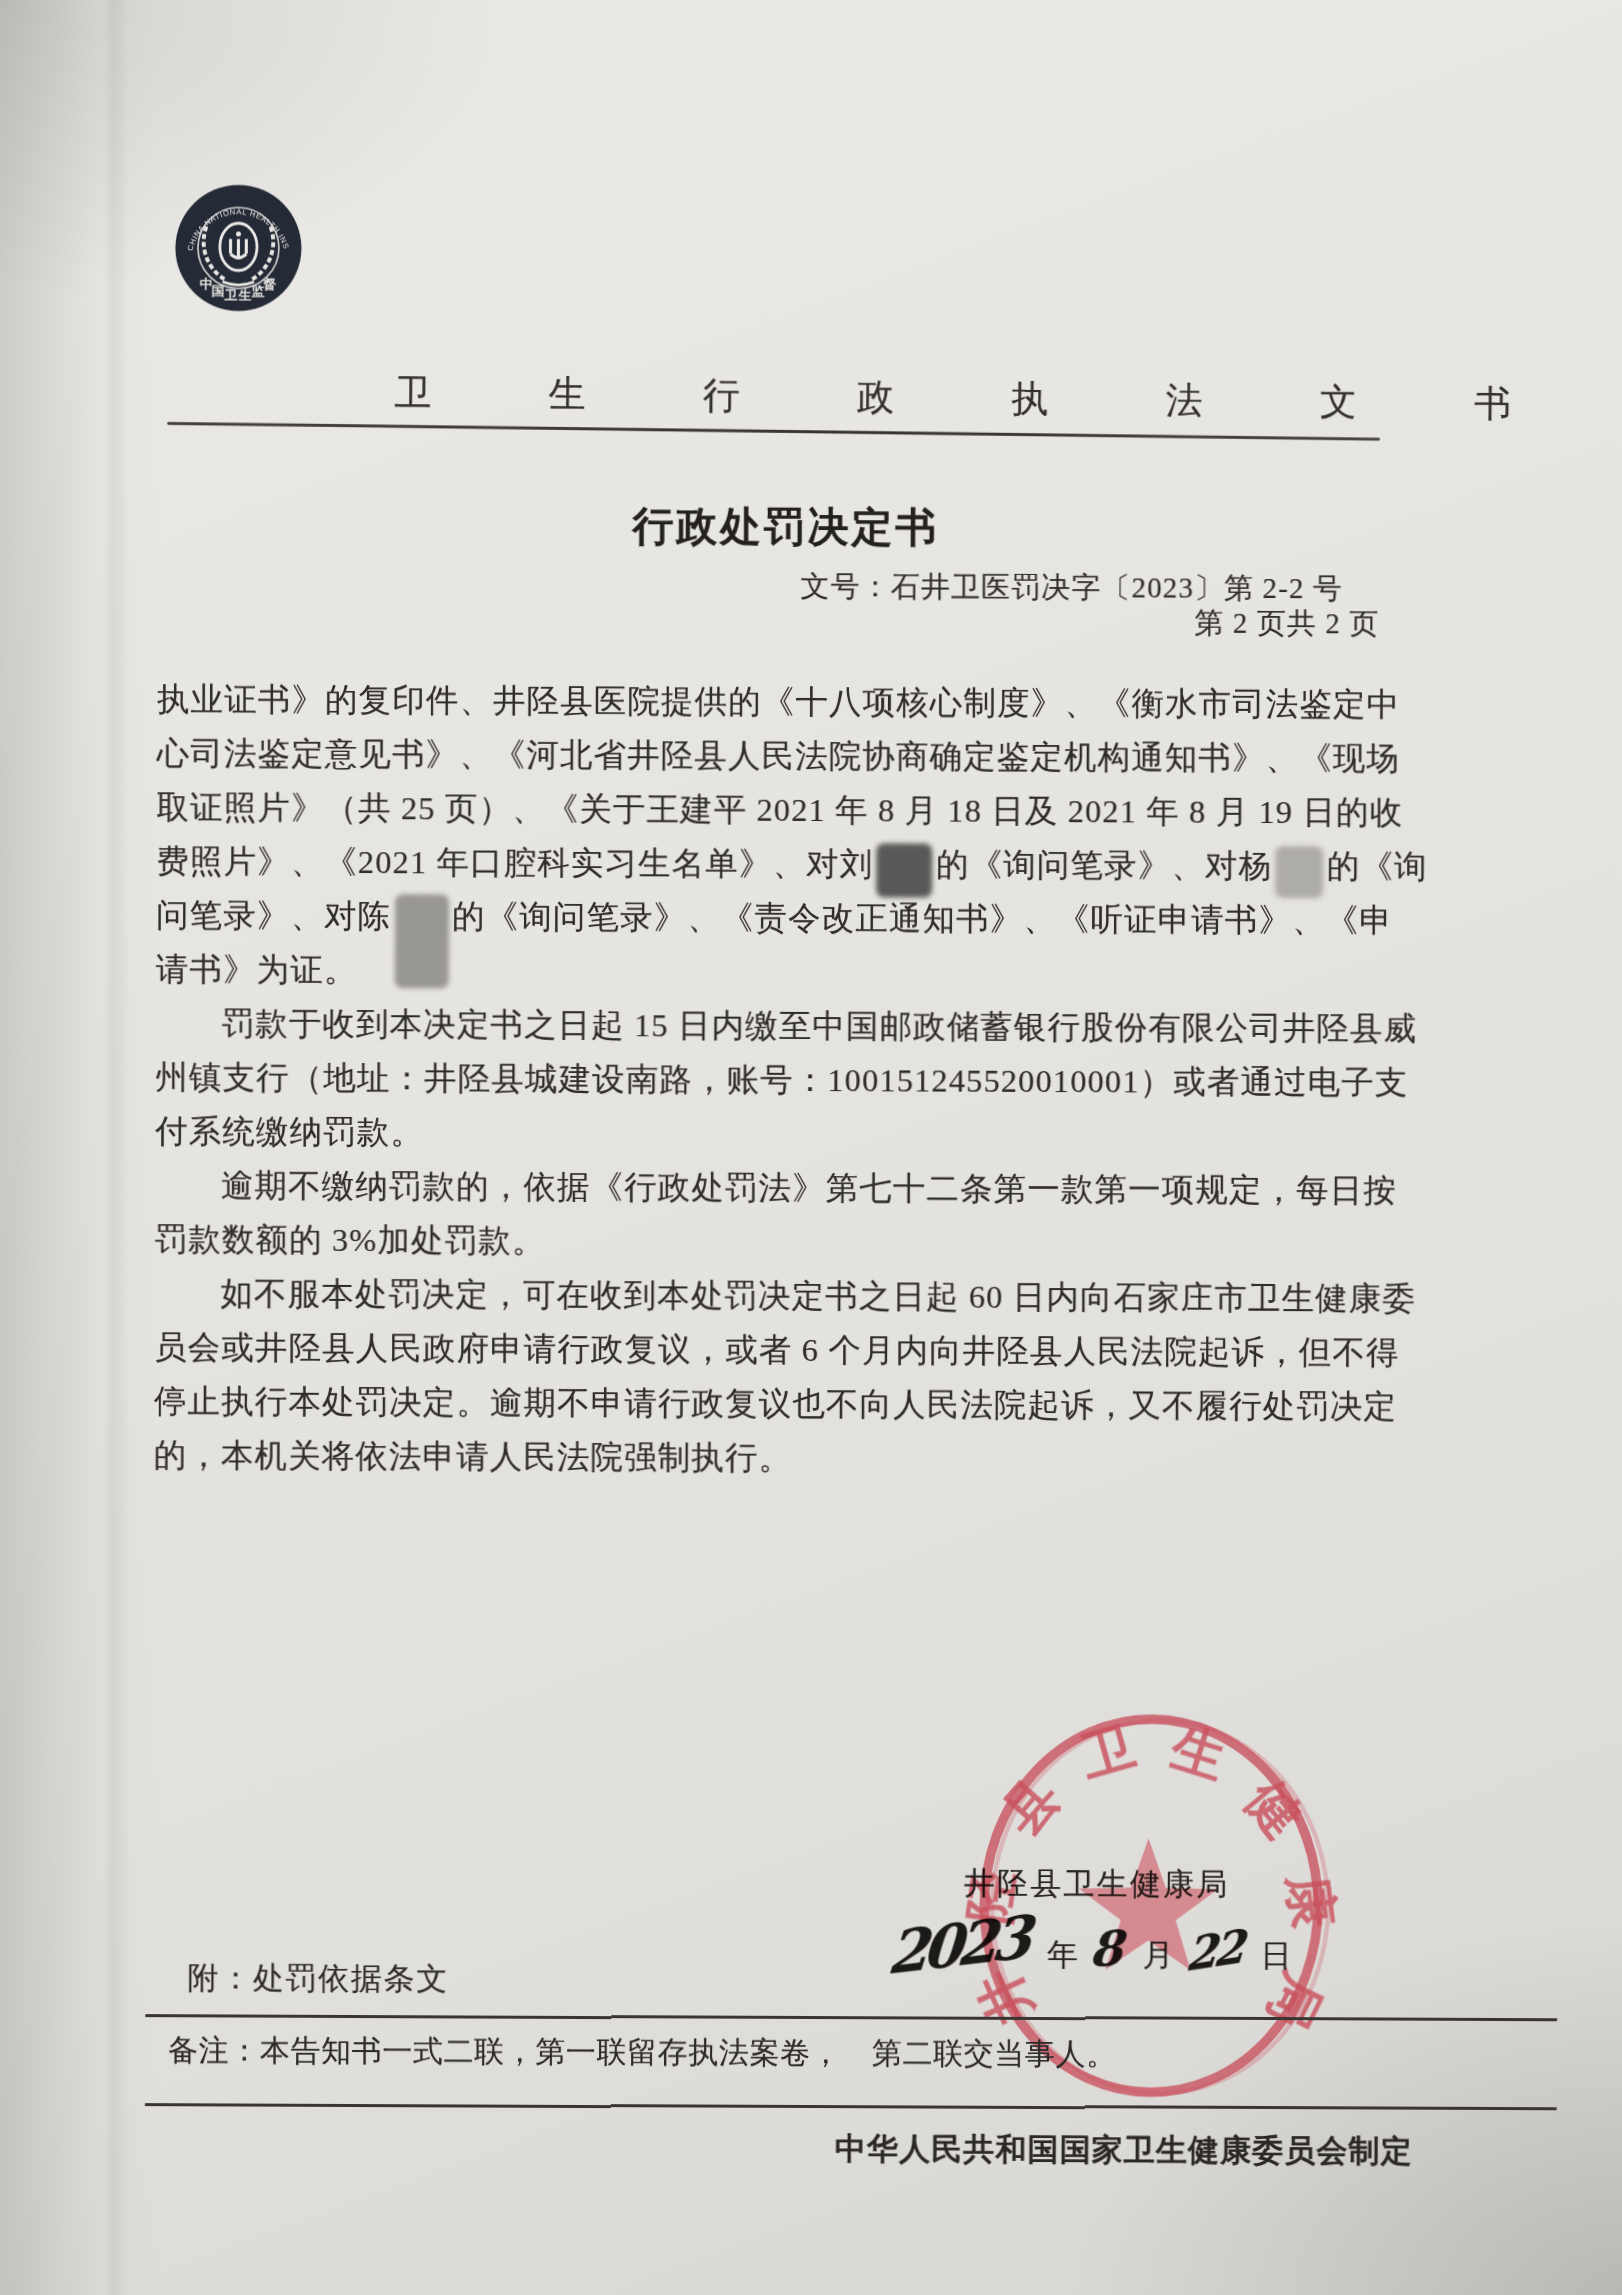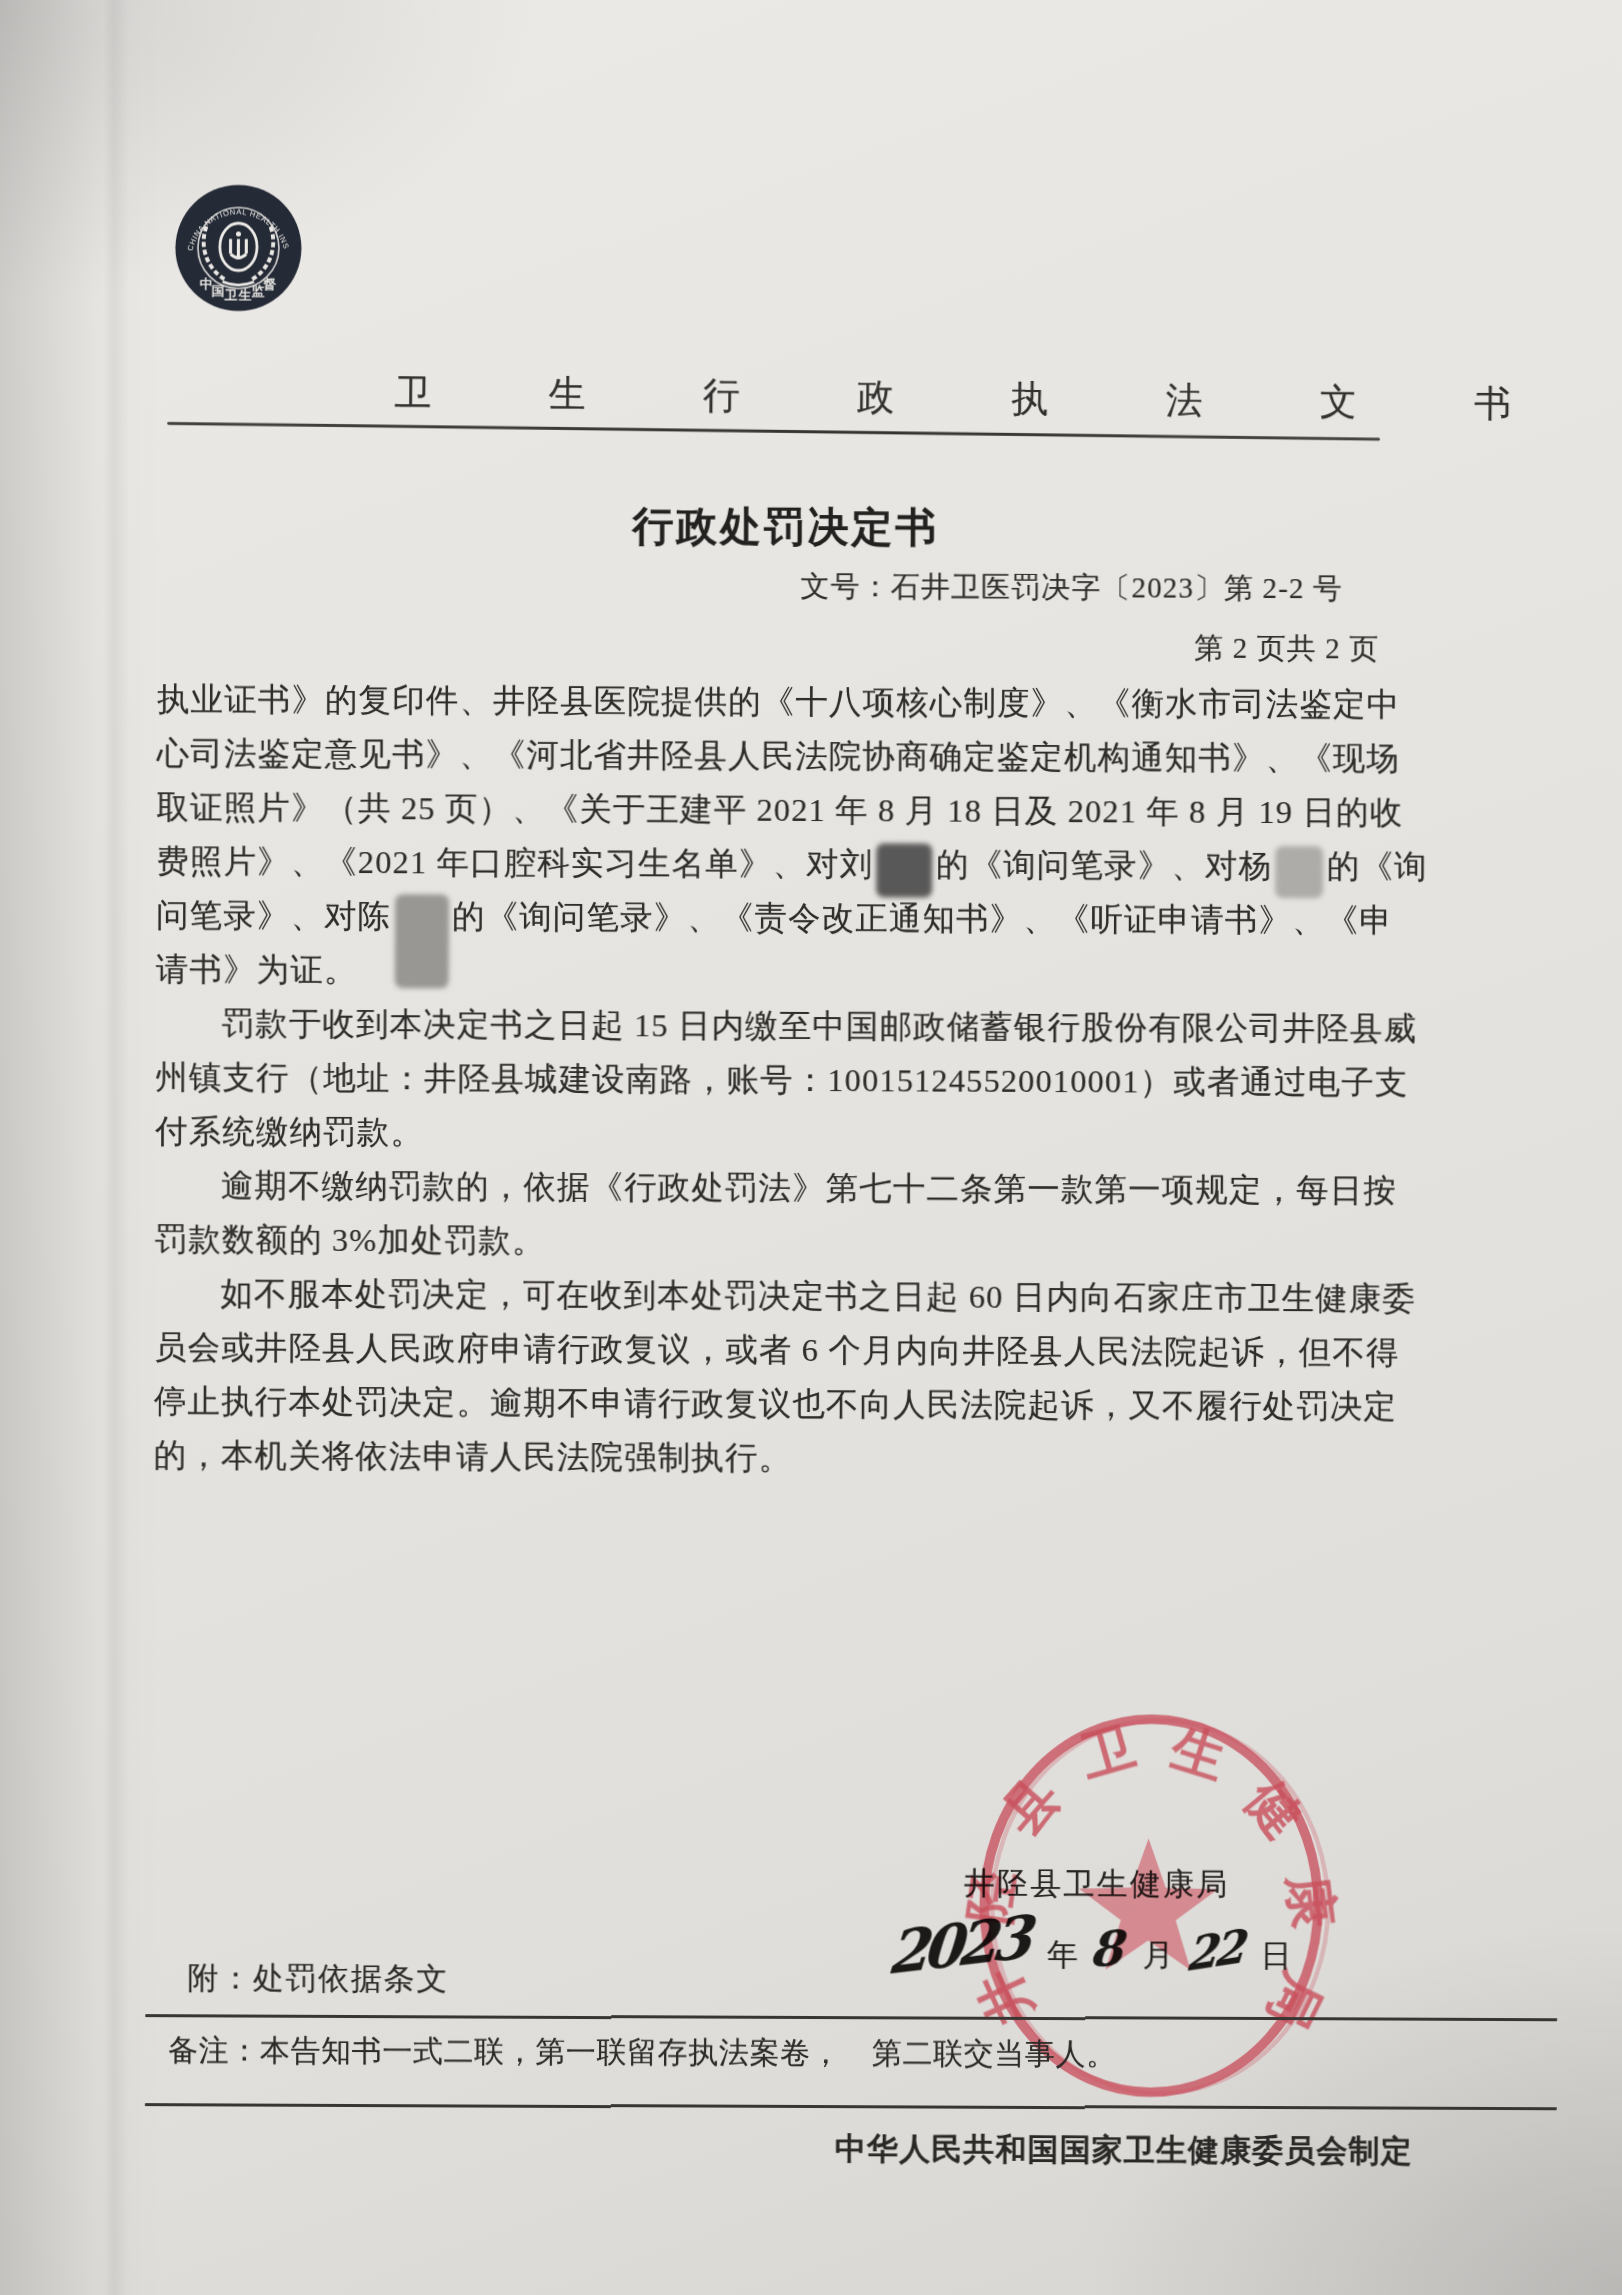--- a/index.html
+++ b/index.html
@@ -42,21 +42,21 @@
   #doc-title{
     position:absolute; left:560px; top:500px; width:448px;
     text-align:center; font-size:41px; font-weight:bold; letter-spacing:2.8px;
     color:#232120;
   }
   #doc-number{
     position:absolute; left:799px; top:567px;
     font-size:29px; letter-spacing:1.1px; white-space:nowrap; color:#302e2c;
   }
   #page-indicator{
-    position:absolute; left:1193px; top:627px;
+    position:absolute; left:1193px; top:602px;
     font-size:29px; letter-spacing:1.1px; white-space:nowrap; color:#302e2c;
   }
 
   
   #doc-body{
     position:absolute; left:156px; top:675px; width:1334px;
     font-size:32.5px; line-height:54px; letter-spacing:1.1px;
     color:#2f2d2b;
   }
   .body-line{ height:54px; white-space:nowrap; }

